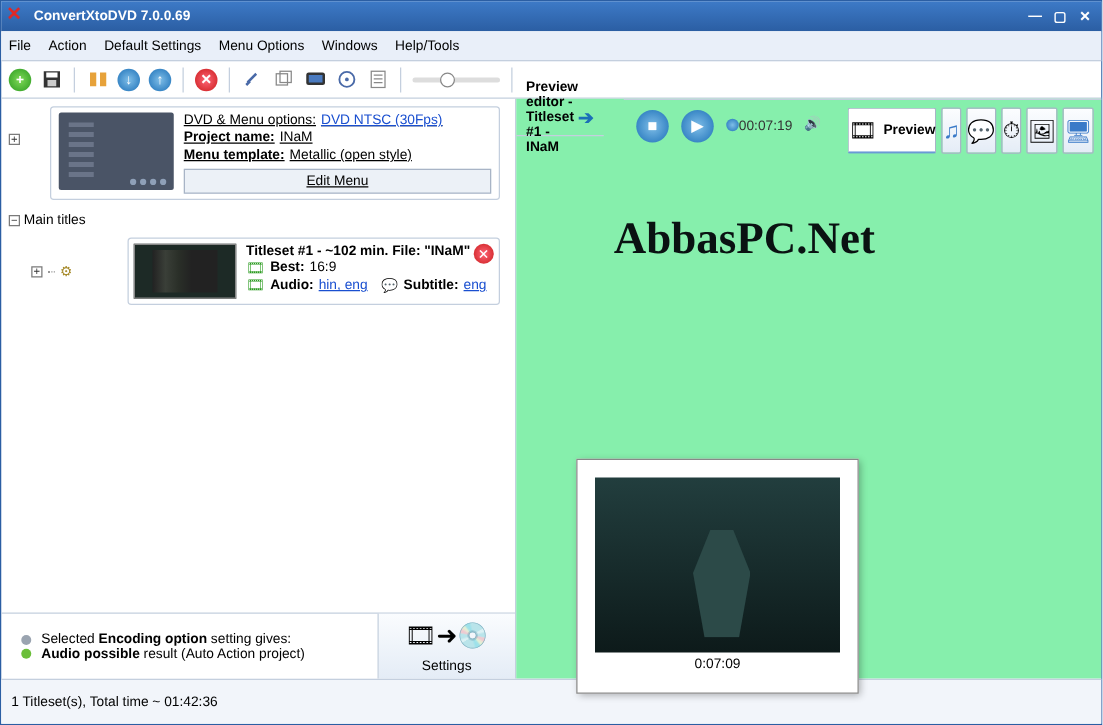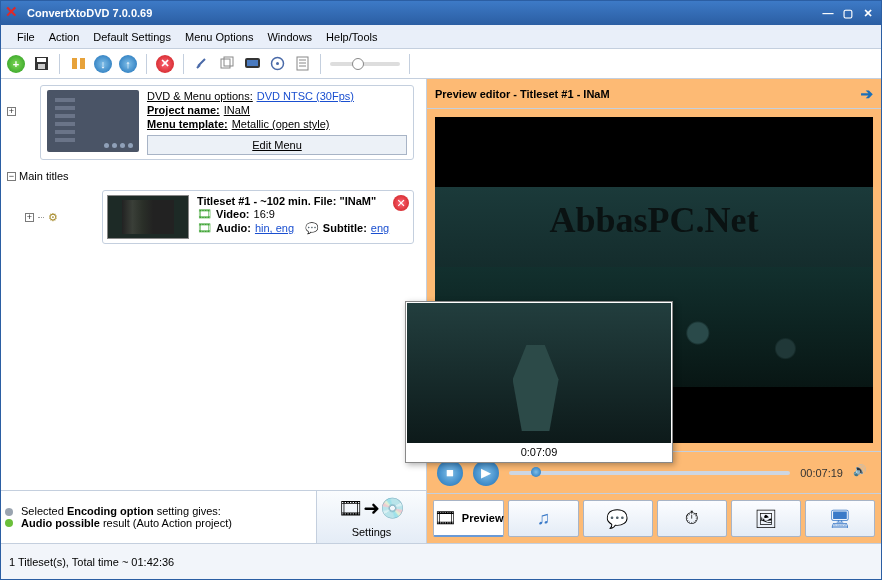--- a/index.html
+++ b/index.html
@@ -2,66 +2,66 @@
 <html><head>
 <meta charset="utf-8">
 <style>
 * { margin:0; padding:0; box-sizing:border-box; font-family:"Segoe UI",Tahoma,sans-serif; font-size:11px; }
 body { background:#fff; width:882px; height:580px; overflow:hidden; position:relative; }
 .window { width:882px; height:580px; border:1px solid #2b5ea3; display:flex; flex-direction:column; background:#fff; }
 .titlebar { height:24px; background:linear-gradient(#3d7ac7,#2b5ea3); display:flex; align-items:center; padding:0 4px; color:#fff; font-weight:bold; }
 .titlebar .appicon { width:16px; height:16px; margin-right:6px; color:#e02828; font-weight:bold; font-size:15px; line-height:14px; }
 .titlebar .title { flex:1; }
 .titlebar .winbtn { width:18px; height:14px; margin-left:2px; display:flex; align-items:center; justify-content:center; color:#fff; font-size:11px; cursor:pointer; }
-.menubar { height:24px; background:#e9eff9; border-bottom:1px solid #c4cfde; display:flex; align-items:center; padding:0 16px; gap:14px; }
+.menubar { height:24px; background:#e9eff9; border-bottom:1px solid #c4cfde; display:flex; align-items:center; padding:0 6px; gap:14px; }
 .menubar span { cursor:pointer; }
 .toolbar { height:30px; border-bottom:1px solid #c4cfde; display:flex; align-items:center; padding:0 6px; gap:7px; }
 .tbtn { width:18px; height:18px; display:flex; align-items:center; justify-content:center; cursor:pointer; }
 .tbtn.green { border-radius:50%; background:radial-gradient(#7ed957,#2a9a1f); color:#fff; font-weight:bold; }
 .tbtn.blue { border-radius:50%; background:radial-gradient(#7fbee8,#1b6fb7); color:#fff; }
 .tbtn.red  { border-radius:50%; background:radial-gradient(#f67,#c91a1a); color:#fff; font-weight:bold; }
 .sep { width:1px; height:20px; background:#c4cfde; margin:0 2px; }
 .slider { width:70px; height:4px; background:#ddd; border-radius:2px; position:relative; }
 .slider::after { content:''; position:absolute; top:-4px; left:22px; width:10px; height:10px; background:#fff; border:1px solid #888; border-radius:50%; }
 .content { flex:1; display:flex; min-height:0; }
 .left { width:426px; border-right:1px solid #c4cfde; display:flex; flex-direction:column; }
-.right { flex:1; display:flex; flex-direction:column; background:#fdba74; }
+.right { flex:1; display:flex; background:#86efac; }
 .proj-box { margin:6px 12px 6px 24px; border:1px solid #c4cfde; border-radius:3px; padding:4px 6px; display:flex; gap:8px; align-items:flex-start; }
 .proj-thumb { width:92px; height:62px; background:#4a5466; border-radius:2px; position:relative; }
 .proj-thumb::after{content:'';position:absolute;left:8px;top:8px;width:20px;height:44px;background:repeating-linear-gradient(#6a7488 0 4px,#4a5466 4px 8px);}
 .proj-thumb .dots{position:absolute;bottom:4px;right:6px;display:flex;gap:3px;}
 .proj-thumb .dots i{width:5px;height:5px;border-radius:50%;background:#8fa0b8;display:block;}
 .proj-info { flex:1; display:flex; flex-direction:column; gap:2px; }
 .proj-info .row { display:flex; gap:4px; }
 .proj-info b { font-weight:bold; }
 .lnk { color:#1a4fd0; text-decoration:underline; cursor:pointer; }
 .editmenu { margin-top:3px; border:1px solid #a8b4c6; background:#ecf1f7; height:20px; display:flex; align-items:center; justify-content:center; cursor:pointer; }
 .tree-head { padding:4px 6px; display:flex; align-items:center; gap:3px; }
 .box-toggle { width:9px; height:9px; border:1px solid #7a7a7a; display:flex; align-items:center; justify-content:center; font-size:9px; line-height:7px; color:#333; background:#fff; cursor:pointer;}
 .titleset { margin:4px 12px 4px 40px; border:1px solid #c4cfde; border-radius:3px; padding:4px; display:flex; gap:8px; position:relative; }
 .ts-thumb { width:82px; height:44px; background:#1d2a26; border:1px solid #888; display:flex; align-items:center; justify-content:center; }
 .ts-thumb-inner{width:52px;height:34px;background:linear-gradient(90deg,#222 0,#3a3f38 20%,#2a2f28 40%,#222 60%);}
 .ts-close { position:absolute; top:4px; right:4px; width:16px; height:16px; border-radius:50%; background:radial-gradient(#f67,#c91a1a); color:#fff; display:flex; align-items:center; justify-content:center; cursor:pointer; font-size:11px; }
 .ts-info .row{display:flex;gap:4px;align-items:center;}
 .ico-vid{color:#2a9a1f;font-size:12px;}
 .left-spacer{flex:1;}
 .left-foot { border-top:1px solid #c4cfde; display:flex; }
-.enc-box { flex:1; padding:14px 4px; display:flex; align-items:center; gap:8px; }
+.enc-box { flex:1; padding:14px 16px; display:flex; align-items:center; gap:8px; }
 .dots-col{display:flex;flex-direction:column;gap:3px;}
 .dots-col i{width:8px;height:8px;border-radius:50%;display:block;}
 .convert-box { width:110px; border-left:1px solid #c4cfde; display:flex; flex-direction:column; align-items:center; justify-content:center; gap:6px; cursor:pointer; background:linear-gradient(#fafcfe,#e4ecf6); }
 .convert-ico{font-size:20px;}
 .statusbar { height:36px; border-top:1px solid #c4cfde; display:flex; align-items:center; padding:0 8px; background:#f2f5fa; }
 .prev-head { height:30px; border-bottom:1px solid #c4cfde; display:flex; align-items:center; padding:0 8px; font-weight:bold; }
 .prev-head .arrow { margin-left:auto; color:#1b6fb7; cursor:pointer; font-size:15px;}
 .prev-body { flex:1; background:#000; margin:8px; position:relative; overflow:visible;}
 .movie{position:absolute;left:0;right:0;top:70px;height:200px;background:linear-gradient(#1b3a3a,#0a1818);}
 .movie-text{position:absolute;left:0;right:0;top:12px;text-align:center;font-size:36px;font-weight:bold;font-family:Georgia,serif;color:#0a1212;}
 .figs{position:absolute;left:0;right:0;bottom:0;height:120px;background:radial-gradient(circle at 40% 60%,#2a4a4a 0 12px,transparent 14px),radial-gradient(circle at 60% 55%,#2a4a4a 0 10px,transparent 12px),radial-gradient(circle at 20% 70%,#203838 0 9px,transparent 11px),radial-gradient(circle at 80% 68%,#203838 0 9px,transparent 11px),linear-gradient(#12302e,#081614);}
-.popup-thumb{position:absolute;left:-30px;bottom:-20px;width:268px;background:#fff;border:1px solid #888;box-shadow:2px 2px 6px rgba(0,0,0,.3);padding:1px;}
+.popup-thumb{position:absolute;left:-30px;bottom:-20px;width:226px;background:#fff;border:1px solid #888;box-shadow:2px 2px 6px rgba(0,0,0,.3);padding:14px;}
 .popup-thumb .img{height:140px;background:linear-gradient(#223e3e,#0d1a1a);position:relative;}
 .popup-thumb .img::after{content:'';position:absolute;left:40%;top:30%;width:46px;height:86px;background:#2c4a48;clip-path:polygon(30% 0,70% 0,100% 40%,80% 100%,20% 100%,0 40%);}
 .popup-thumb .cap{text-align:center;padding:3px;background:#fff;}
 .controls{height:42px;border-top:1px solid #c4cfde;display:flex;align-items:center;padding:0 10px;gap:10px;}
 .ctl{width:26px;height:26px;border-radius:50%;background:radial-gradient(#7fbee8,#1b6fb7);color:#fff;display:flex;align-items:center;justify-content:center;cursor:pointer;font-size:13px;}
 .seek{flex:1;height:4px;background:#cdd6e3;border-radius:2px;position:relative;}
 .seek .pos{position:absolute;left:8%;top:-4px;width:10px;height:10px;border-radius:50%;background:radial-gradient(#7fbee8,#1b6fb7);}
 .time{color:#333;}
 .vol{width:18px;height:18px;color:#555;cursor:pointer;}
 .tabs{height:50px;border-top:1px solid #c4cfde;display:flex;align-items:stretch;padding:6px;gap:4px;}
@@ -196,21 +196,21 @@
         <span class="gear">⚙</span>
         <div class="titleset" style="flex:1;">
           <div class="ts-close">✕</div>
           <div class="ts-thumb">
               <div class="ts-thumb-inner"></div>
             </div>
           <div class="ts-info">
             <b>Titleset #1 - ~102 min. File: "INaM"</b>
             <div class="row">
                 <span class="ico-vid">🎞</span>
-                <b>Video:</b>
+                <b>Best:</b>
                 <span>16:9</span>
               </div>
             <div class="row"><span class="ico-vid">🎞</span><b>Audio:</b><span class="lnk">hin, eng</span>&nbsp;<span>💬</span><b>Subtitle:</b><span class="lnk">eng</span></div>
           </div>
         </div>
       </div>
 
       <div class="left-spacer"></div>
 
       <div class="left-foot">

